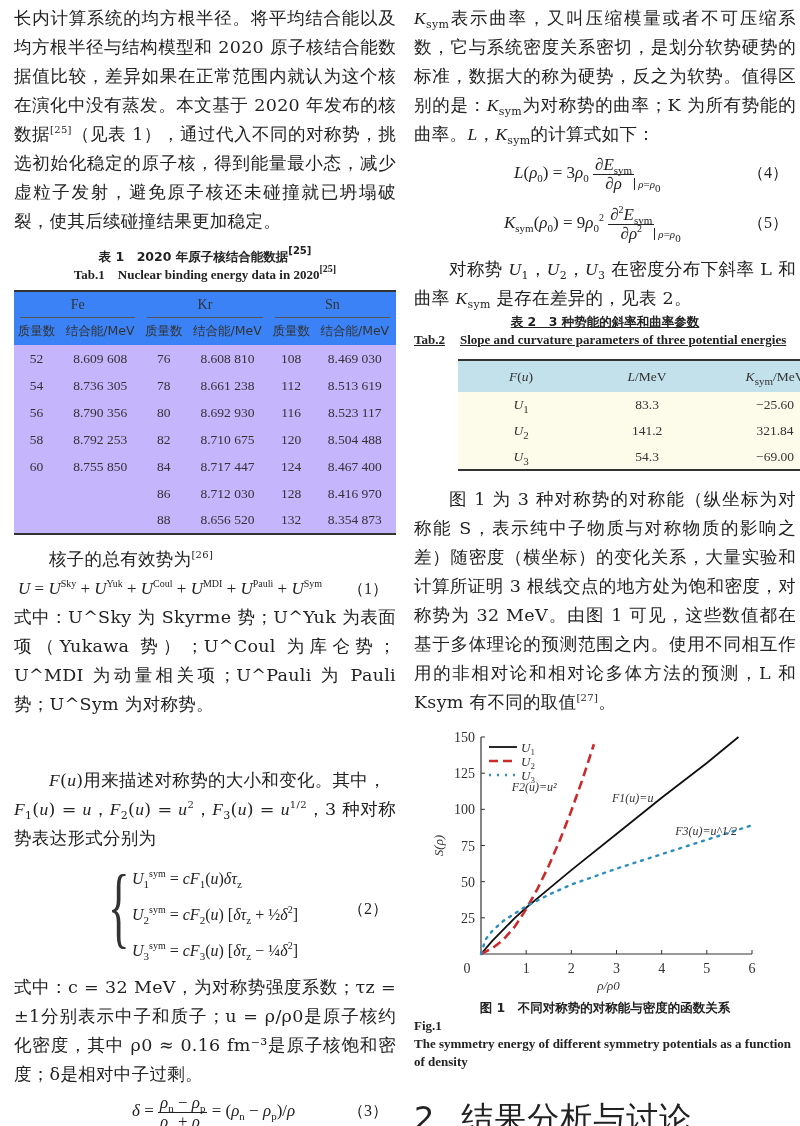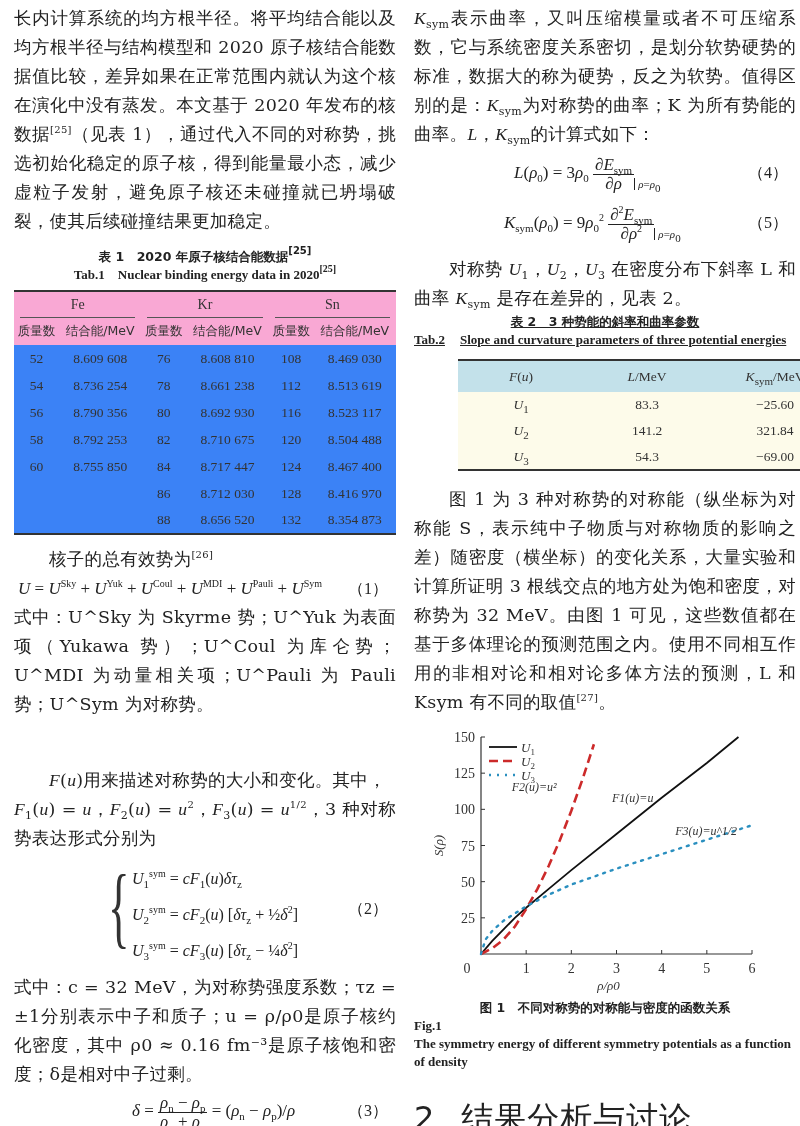--- a/index.html
+++ b/index.html
@@ -10,22 +10,22 @@
   .col-right { left: 414px; }
   .p { font-size: 17.5px; line-height: 29px; text-align: justify; letter-spacing: 0.3px; }
   .indent { text-indent: 2em; margin-top: 47px; }
   sup { font-size: 10px; vertical-align: 7px; line-height: 0; }
   sub { font-size: 11px; vertical-align: -4px; line-height: 0; }
   i { font-style: italic; font-family: "Liberation Serif", serif; }
   .cap-cn { font-family: "DejaVu Sans", sans-serif; font-weight: bold; font-size: 12.5px; text-align: center; line-height: 18px; }
   .cap-en { font-family: "Liberation Serif", serif; font-weight: bold; font-size: 13px; line-height: 18px; }
   table { border-collapse: collapse; width: 100%; font-family: "Liberation Serif", serif; }
   .tbl1 { border-top: 2px solid #333; border-bottom: 2px solid #333; }
-  .tbl1 thead tr { background: #f9a8d4; }
-  .tbl1 tbody tr { background: #3b82f6; }
+  .tbl1 thead tr { background: #3b82f6; }
+  .tbl1 tbody tr { background: #c4b5fd; }
   .tbl1 th { font-weight: normal; font-size: 14px; height: 27px; text-align: center; color: #333; }
   .tbl1 td { font-size: 13.5px; height: 27px; text-align: center; color: #333; }
   .tbl1 .grp th span { display: block; border-bottom: 1px solid #555; margin: 0 6px; padding-bottom: 4px; padding-top: 4px; }
   .tbl2 { border-top: 2px solid #333; border-bottom: 2px solid #333; margin-left: 44px; }
   .tbl2 thead tr { background: #c3e1ea; }
   .tbl2 tbody tr { background: #fdfbea; }
   .tbl2 th { font-weight: normal; font-size: 13.5px; height: 32px; color: #333; }
   .tbl2 td { font-size: 13.5px; height: 26px; text-align: center; color: #333; }
   .eq { font-family: "Liberation Serif", serif; font-size: 17px; position: relative; height: 29px; line-height: 29px; }
   .eqnum { position: absolute; right: 8px; top: 0; font-size: 16px; }
@@ -73,21 +73,21 @@
         <tr>
           <td>52</td>
           <td>8.609 608</td>
           <td>76</td>
           <td>8.608 810</td>
           <td>108</td>
           <td>8.469 030</td>
         </tr>
         <tr>
           <td>54</td>
-          <td>8.736 254</td>
+          <td>8.736 305</td>
           <td>78</td>
           <td>8.661 238</td>
           <td>112</td>
           <td>8.513 619</td>
         </tr>
         <tr>
           <td>56</td>
           <td>8.790 356</td>
           <td>80</td>
           <td>8.692 930</td>

